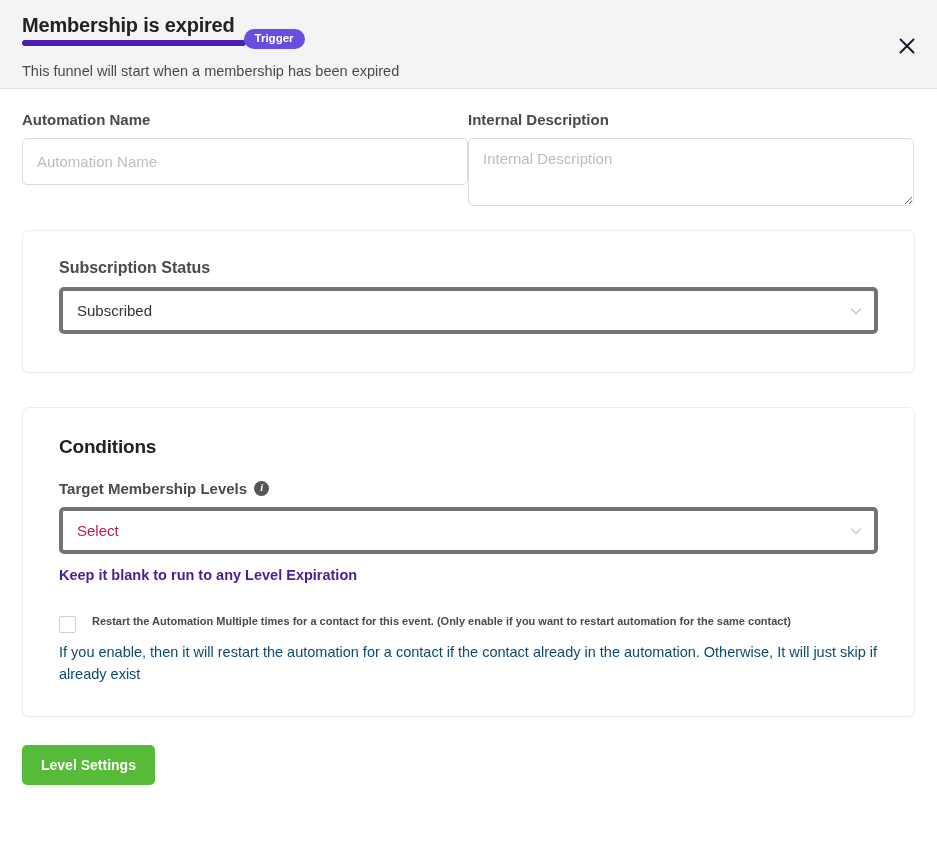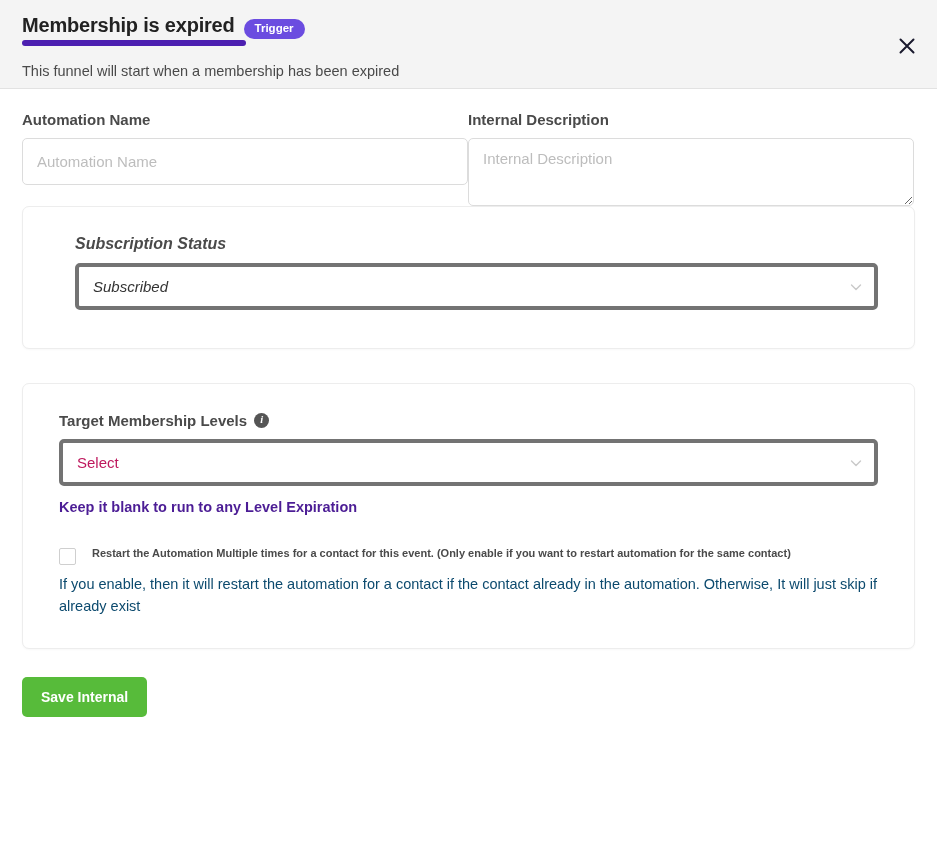--- a/index.html
+++ b/index.html
@@ -40,21 +40,21 @@
   .trigger-badge {
     display: inline-block;
     background: #6b4ce0;
     color: #ffffff;
     font-size: 11.5px;
     font-weight: bold;
     border-radius: 11px;
     padding: 4px 11px 4px 11px;
     line-height: 1;
     position: relative;
-    top: 5px;
+    top: 15px;
   }
   .title-underline {
     width: 224px;
     height: 6px;
     border-radius: 3px;
     background: #4c1fb0;
     margin-top: 4px;
   }
   .header-subtitle {
     font-size: 14.5px;
@@ -125,22 +125,22 @@
   .textarea-input::placeholder { color: #bdbdbd; }
 
   
   .card {
     border: 1px solid #ededed;
     border-radius: 7px;
     background: #ffffff;
     box-shadow: 0 1px 2px rgba(0,0,0,0.03);
   }
   .card-status {
-    padding: 28px 36px 38px 52px;
-    font-style: italic;
+    margin-top: 24px;
+    padding: 28px 36px 38px 36px;
   }
   .card-conditions {
     margin-top: 34px;
     padding: 28px 36px 30px 36px;
   }
 
   .card-heading {
     font-size: 16px;
     font-weight: bold;
     color: #4a4a4a;
@@ -306,20 +306,21 @@
       </div>
       <span class="select-chevron">
         <svg width="16" height="16" viewBox="0 0 16 16" aria-hidden="true">
           <path d="M3.5 6 L8 10.5 L12.5 6" fill="none" stroke="#c9c9c9" stroke-width="1.4" stroke-linecap="round" stroke-linejoin="round"></path>
         </svg>
       </span>
     </div>
   </div>
 
   <div class="card card-conditions">
+    <div class="card-title">Conditions</div>
 
     <div class="sub-label">
       <span>Target Membership Levels</span>
       <span class="info-icon">i</span>
     </div>
 
     <div class="select-wrap">
       <div class="select-box placeholder-style">
         <span>Select</span>
       </div>
@@ -333,16 +334,16 @@
     <p class="helper-text">Keep it blank to run to any Level Expiration</p>
 
     <div class="check-row">
       <span class="checkbox"></span>
       <span class="check-label">Restart the Automation Multiple times for a contact for this event. (Only enable if you want to restart automation for the same contact)</span>
     </div>
     <p class="check-note">If you enable, then it will restart the automation for a contact if the contact already in the automation. Otherwise, It will just skip if already exist</p>
   </div>
 </div>
 
-<button class="save-btn">Save Internal</button>
+<button class="save-btn">Level Settings</button>
 
 
 
 
 </body></html>

